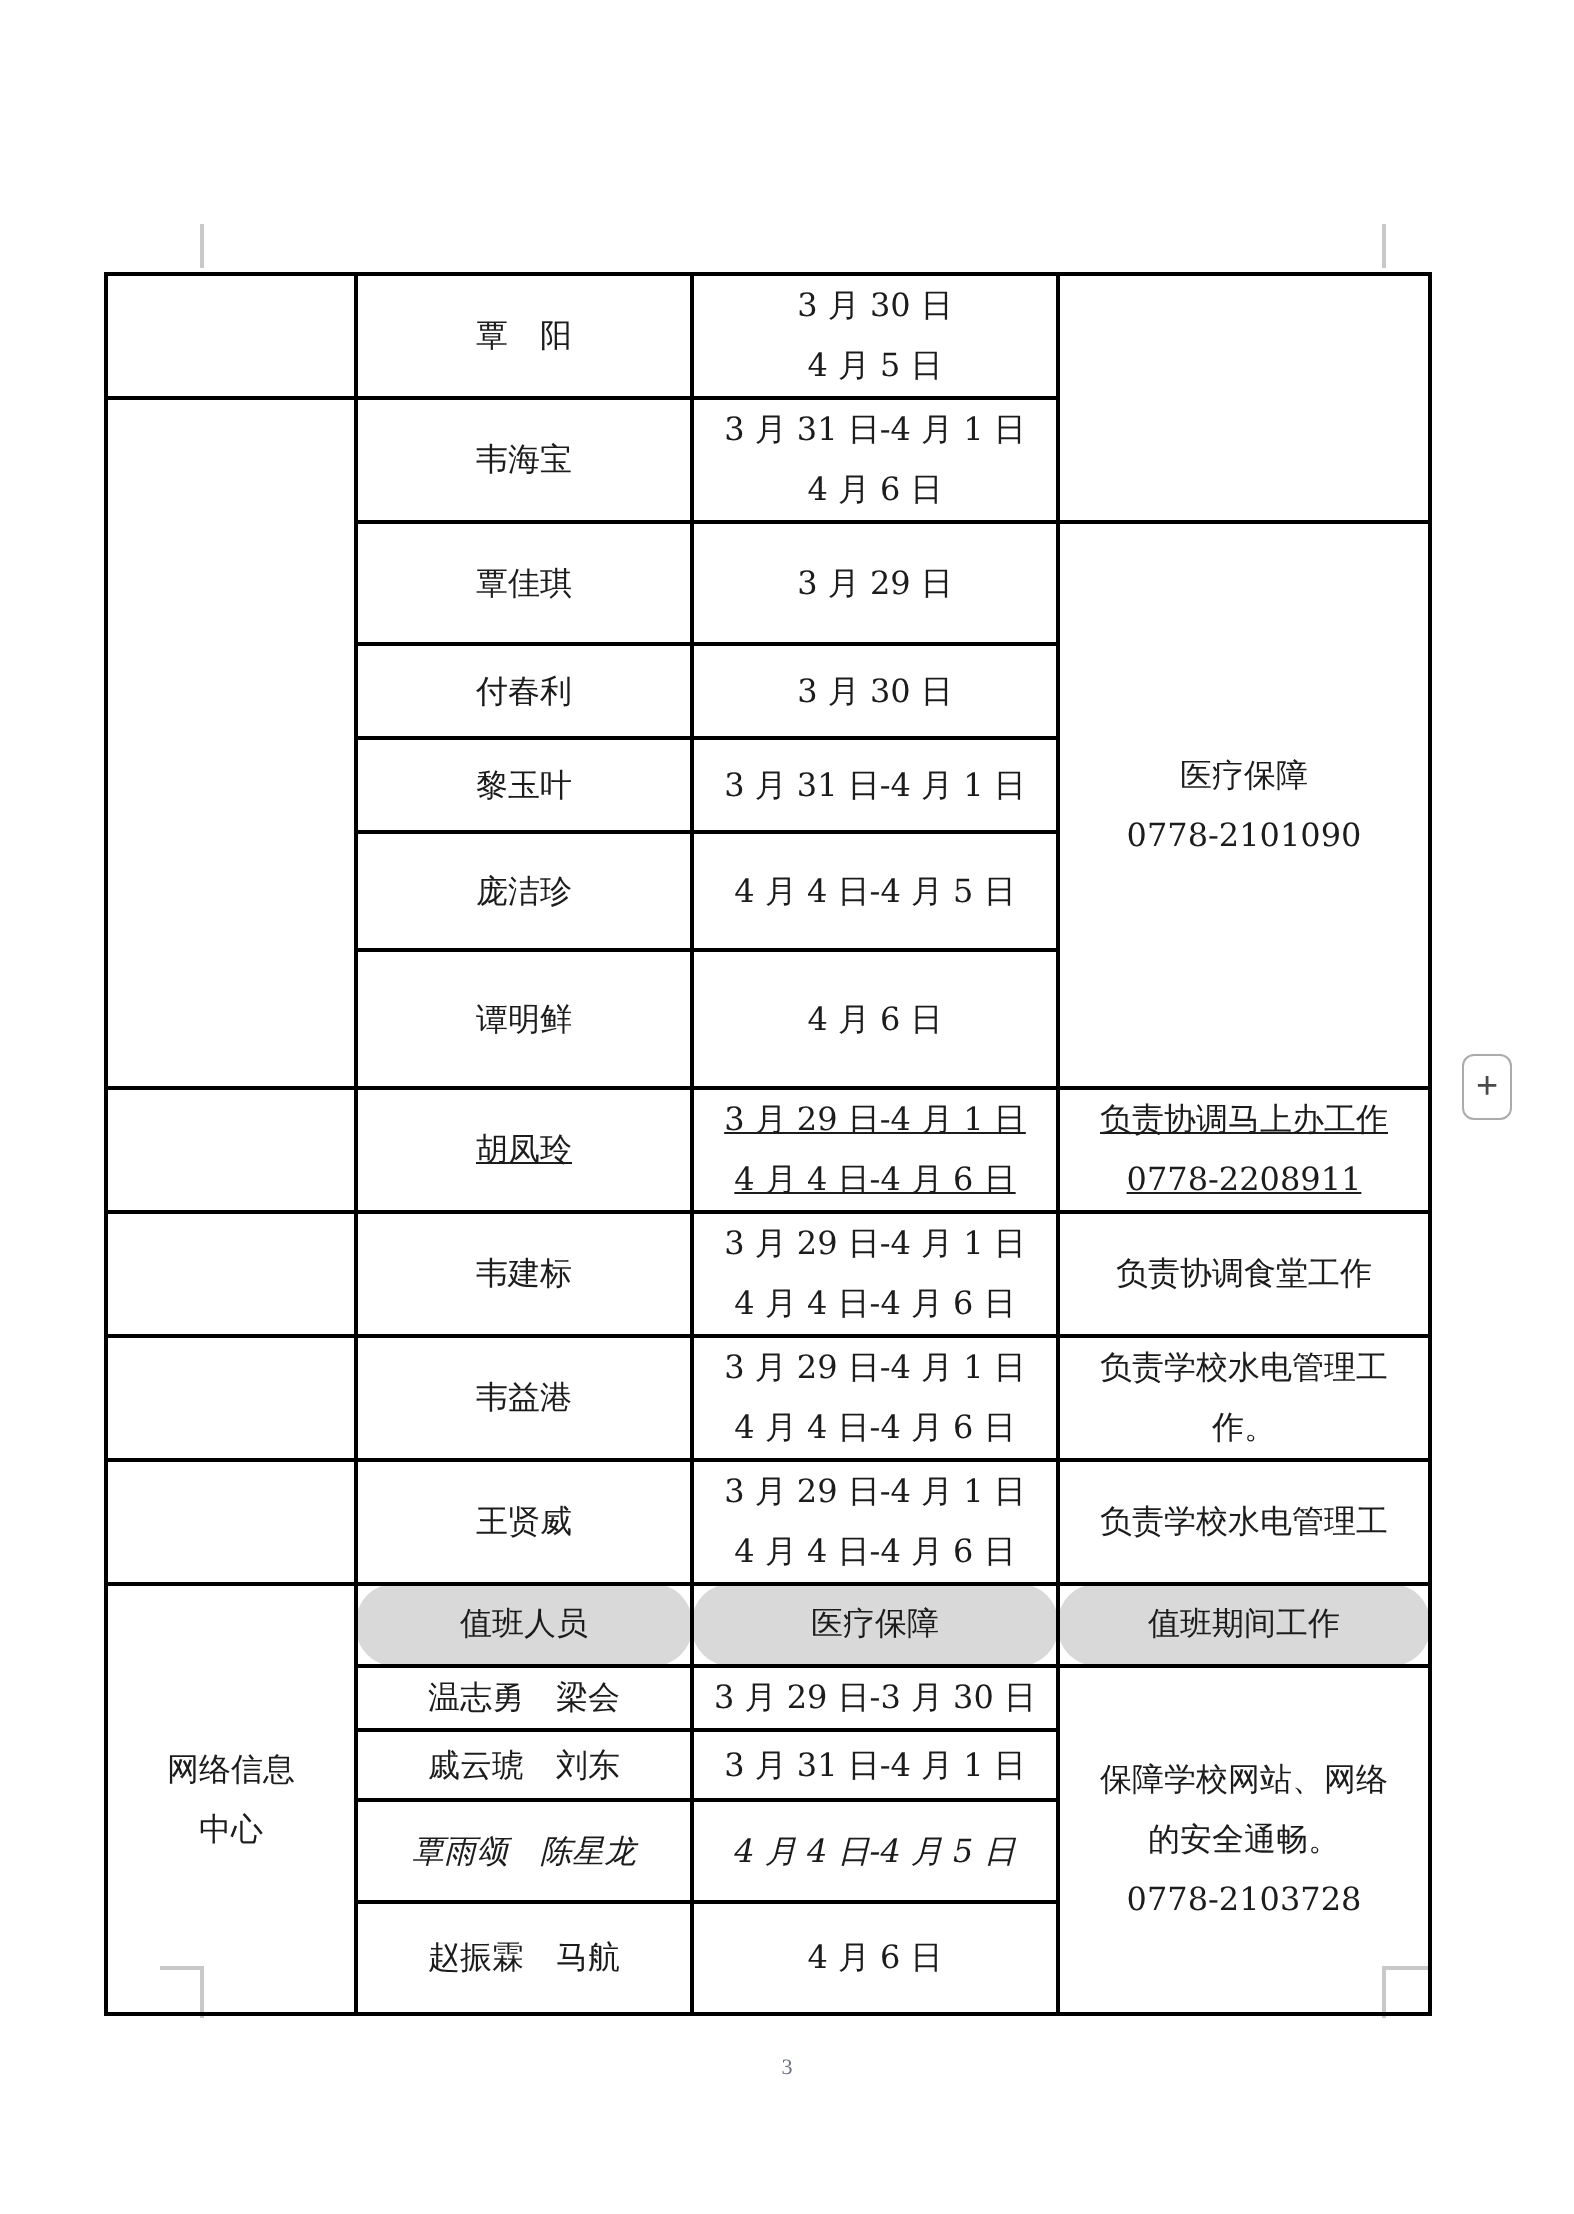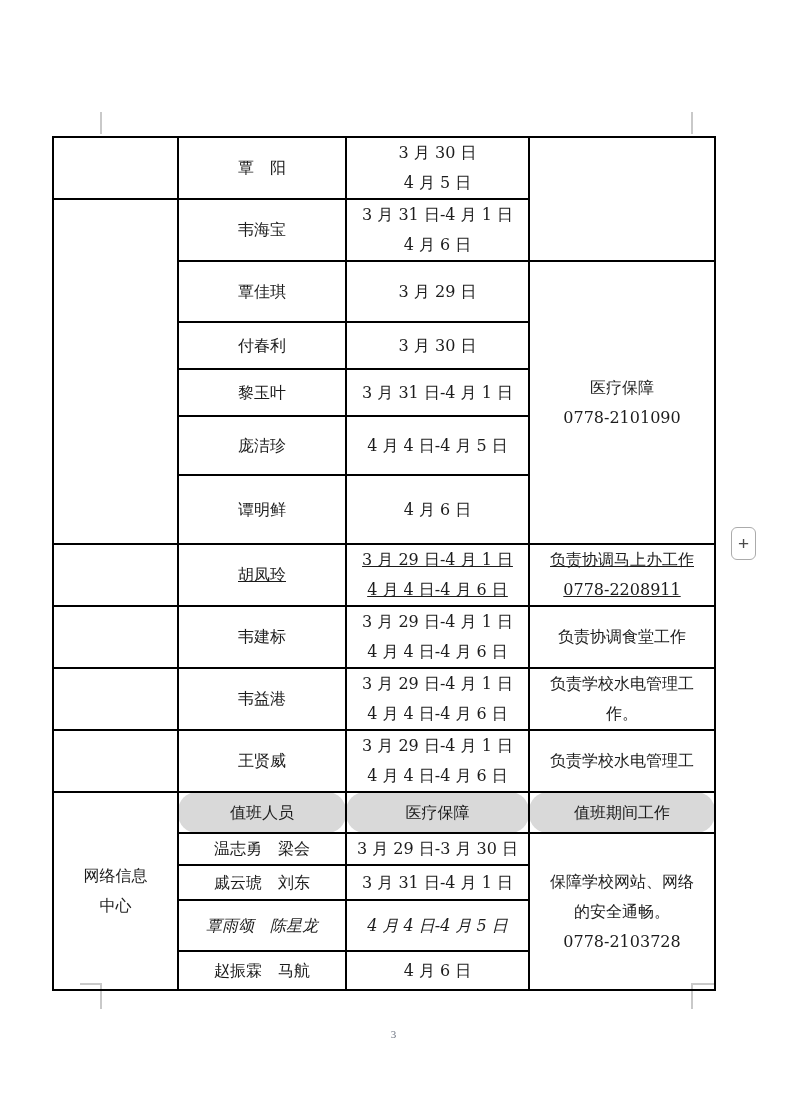--- a/index.html
+++ b/index.html
@@ -156,21 +156,21 @@
 0778-2103728</td>
   </tr>
   <tr style="height:35px;">
     <td>戚云琥　刘东</td>
     <td>3 月 31 日-4 月 1 日</td>
   </tr>
   <tr style="height:51px;font-style:italic;">
     <td>覃雨颂　陈星龙</td>
     <td>4 月 4 日-4 月 5 日</td>
   </tr>
-  <tr style="height:39px;margin-left:32px;">
+  <tr style="height:56px;margin-left:32px;">
     <td>赵振霖　马航</td>
     <td>4 月 6 日</td>
   </tr>
 </tbody>
   </table>
 
 <div class="add-btn">
   <span>+</span>
 </div>
 

